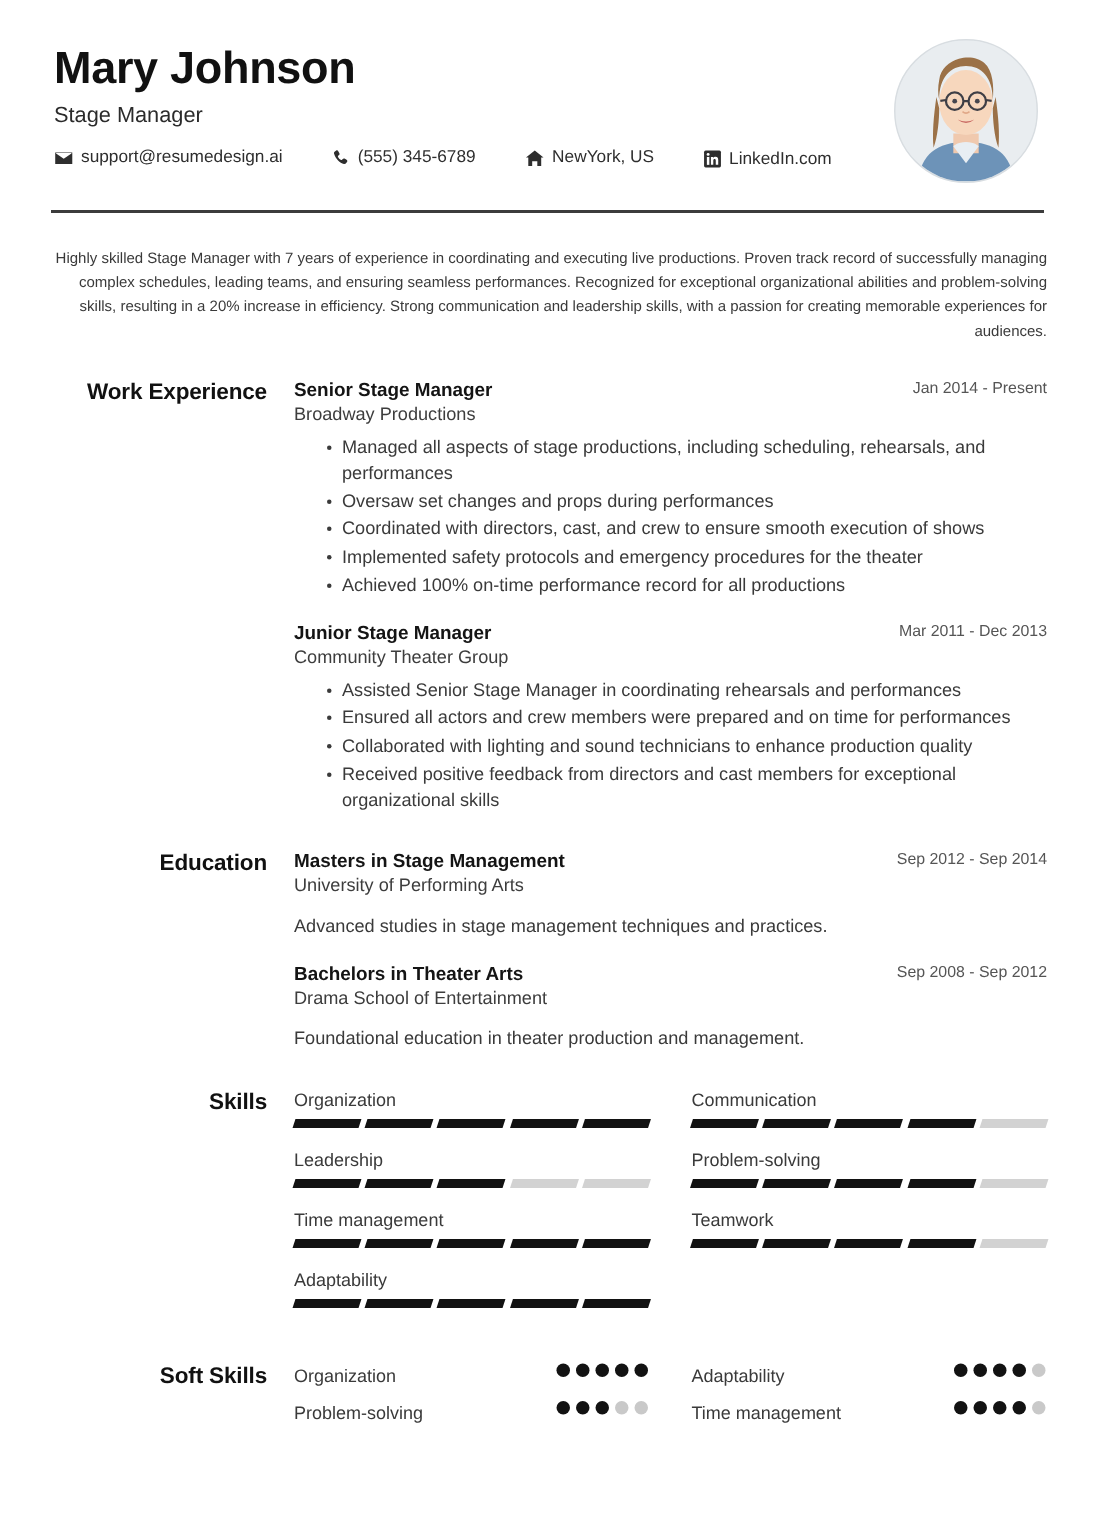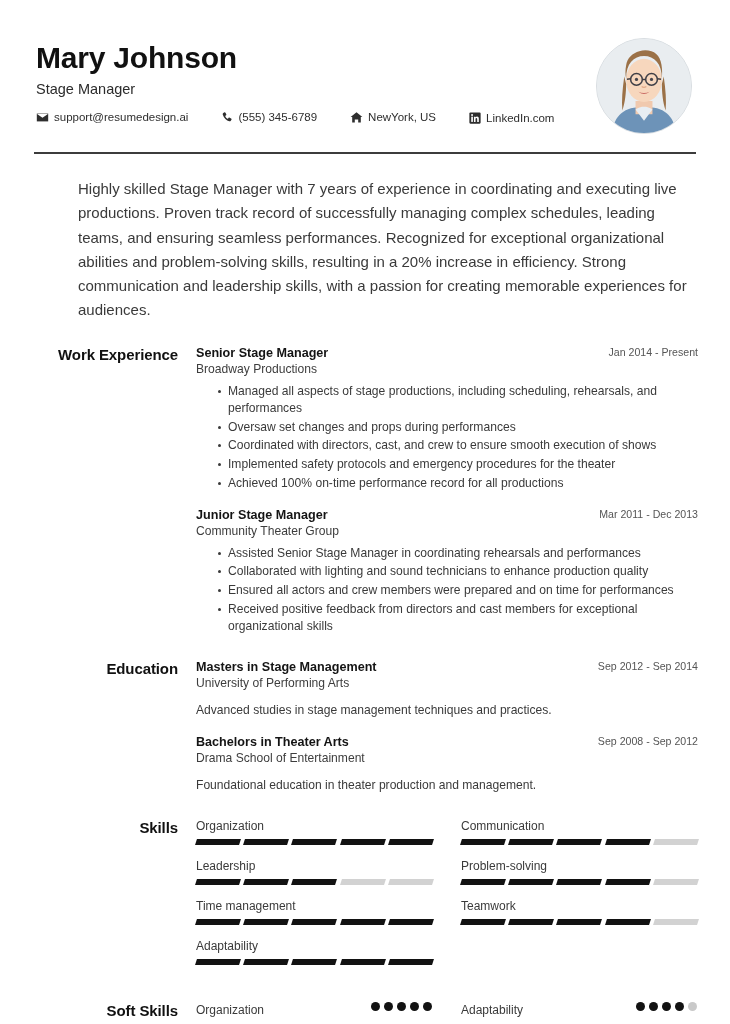--- a/index.html
+++ b/index.html
@@ -9,21 +9,21 @@
     height: 1024px;
     background: #ffffff;
     font-family: "Liberation Sans", sans-serif;
     color: #333333;
     overflow: hidden;
   }
 
   .page {
     width: 730px;
     height: 944px;
-    padding: 38px 32px 0 32px;
+    padding: 26px 32px 0 32px;
     position: relative;
   }
 
   
   .header {
     display: flex;
     align-items: flex-start;
     justify-content: space-between;
     padding-left: 4px;
   }
@@ -92,25 +92,24 @@
     padding-right: 18px;
     font-size: 15px;
     font-weight: bold;
     color: #111111;
     line-height: 1.32;
     letter-spacing: -0.1px;
   }
   .section-body { flex: 1; padding-top: 1px; }
 
   .summary-text {
-    font-size: 15px;
+    font-size: 10px;
     line-height: 1.62;
     color: #3a3a3a;
-    text-align: left;
-    margin-left: 42px;
+    text-align: right;
   }
 
   
   .entry { margin-bottom: 2px; }
   .entry + .entry { margin-top: 16px; }
 
   .entry-head {
     display: flex;
     justify-content: space-between;
     align-items: flex-start;
@@ -325,22 +324,22 @@
       </div>
 
       <div class="entry">
         <div class="entry-head">
           <div class="entry-title">Junior Stage Manager</div>
           <div class="entry-date">Mar 2011 - Dec 2013</div>
         </div>
         <div class="entry-org">Community Theater Group</div>
         <ul class="bullets">
           <li>Assisted Senior Stage Manager in coordinating rehearsals and performances</li>
+          <li>Ensured all actors and crew members were prepared and on time for performances</li>
           <li>Collaborated with lighting and sound technicians to enhance production quality</li>
-          <li>Ensured all actors and crew members were prepared and on time for performances</li>
           <li>Received positive feedback from directors and cast members for exceptional organizational skills</li>
         </ul>
       </div>
 
     </div>
   </div>
 
   <div class="section">
     <div class="section-label">Education</div>
     <div class="section-body">

